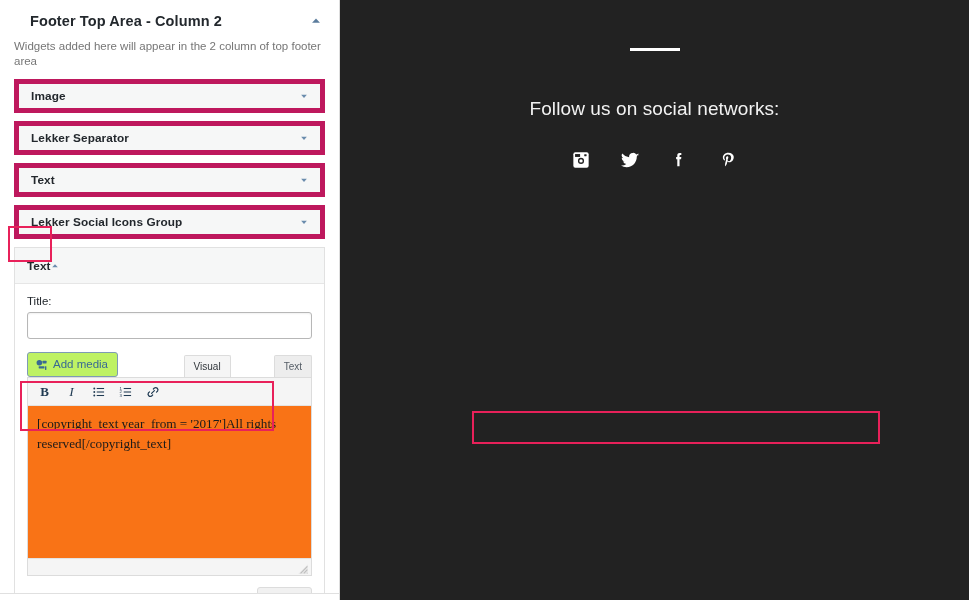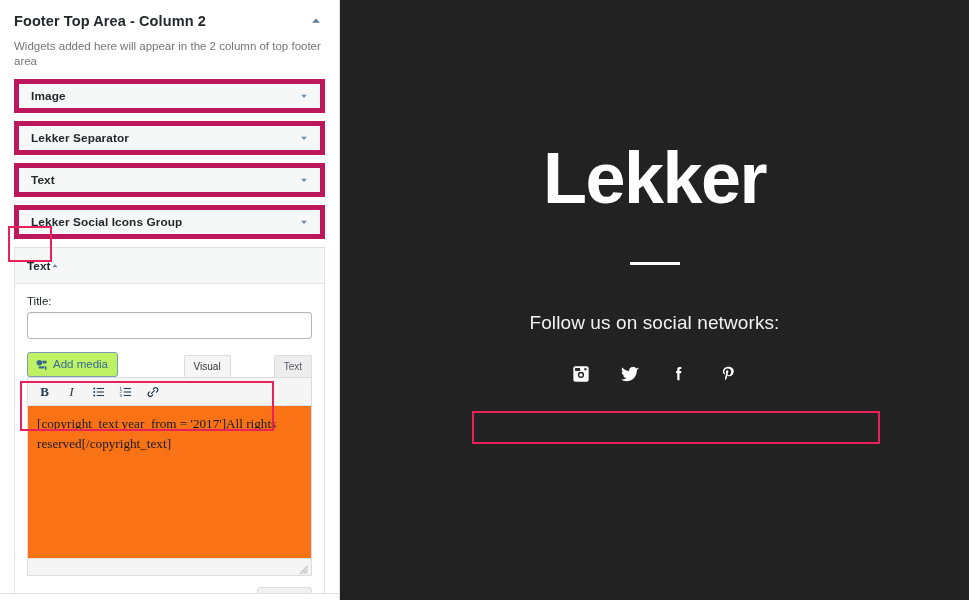--- a/index.html
+++ b/index.html
@@ -31,21 +31,21 @@
   }
   .panel-head {
     padding: 12px 14px 0 14px;
     position: relative;
   }
   .panel-title {
     font-size: 14.5px;
     font-weight: bold;
     color: #23282d;
     letter-spacing: 0.1px;
-    margin: 0 0 9px 0;
+    margin: 0 0 9px 16px;
     line-height: 18px;
   }
   .panel-desc {
     font-size: 11.5px;
     color: #767676;
     line-height: 15px;
     margin: 0;
     padding-bottom: 10px;
   }
   .collapse-icon {
@@ -466,21 +466,20 @@
 
         </div>
       </div>
 
     </div>
 
     <div class="bottom-strip"></div>
   </div>
 
   <div class="preview">
-    <div class="logo">Lekker</div>
     <div class="logo-sep"></div>
     <div class="follow-text">Follow us on social networks:</div>
 
     <div class="social-row">
       <span class="si">
         <svg viewBox="0 0 20 20" width="18" height="18">
           <rect x="1.5" y="1.5" width="17" height="17" rx="2.2" fill="#fff"></rect>
           <circle cx="10" cy="11" r="3.4" fill="#222"></circle>
           <circle cx="10" cy="11" r="1.9" fill="#fff"></circle>
           <rect x="3.4" y="3.4" width="5.6" height="3.2" fill="#222"></rect>

